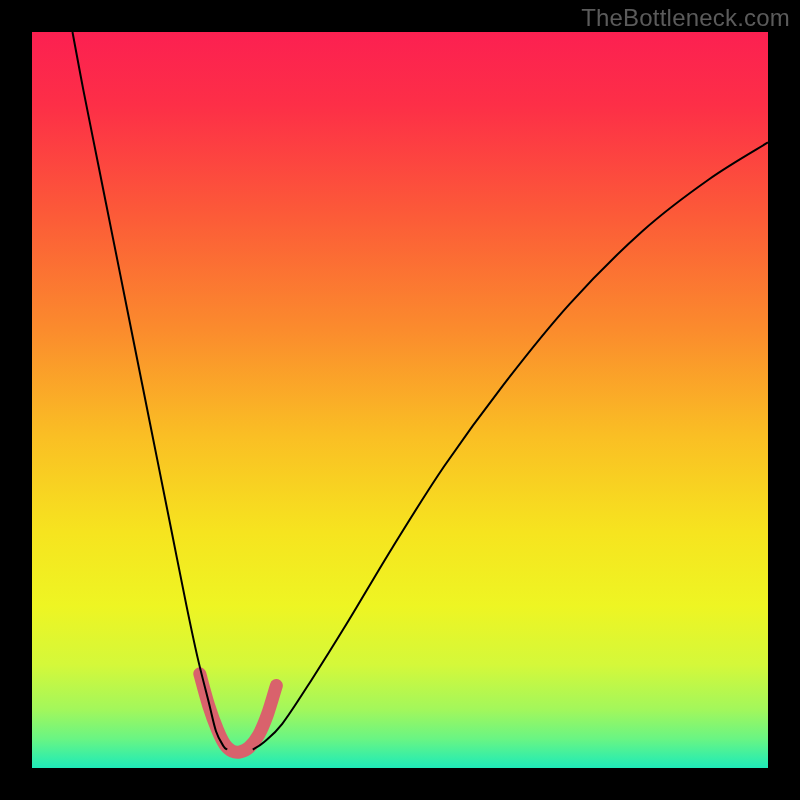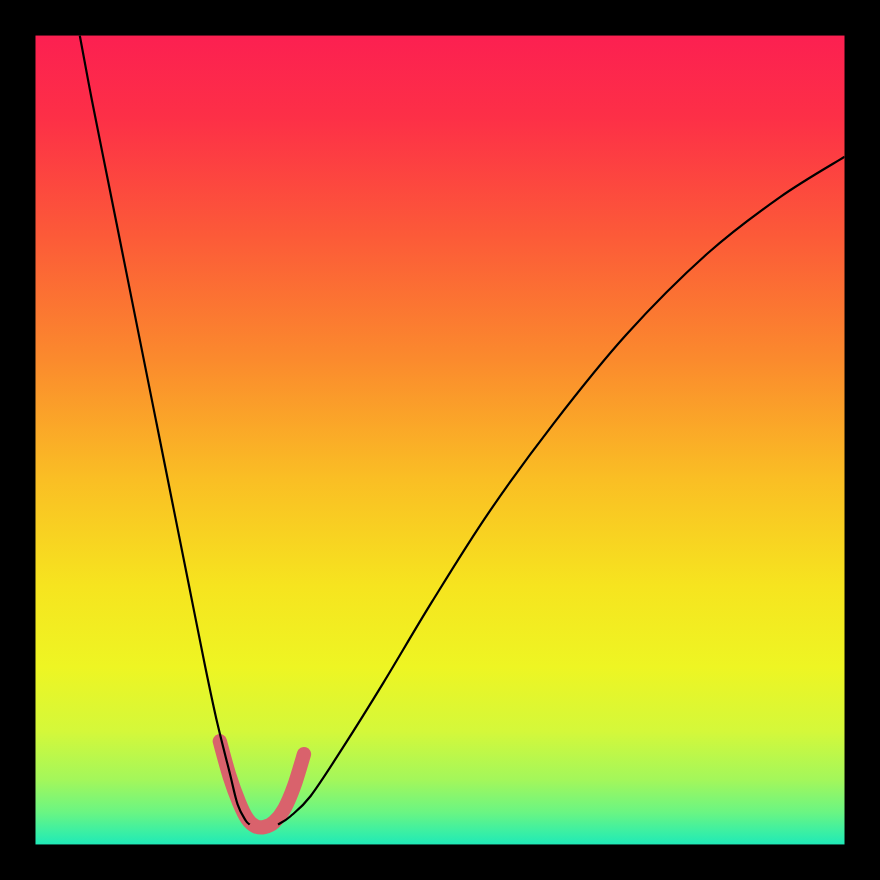--- a/index.html
+++ b/index.html
@@ -45,20 +45,21 @@
   .curve-layer {
     position: absolute;
     left: 0; top: 0;
     width: 100%; height: 100%;
   }
 </style>
 </head>
 <body>
 
 <div class="frame">
+  <div class="watermark">TheBottleneck.com</div>
   <div class="plot">
     <svg class="gradient" viewBox="0 0 736 736" preserveAspectRatio="none">
       <defs>
         <linearGradient id="bg" x1="0" y1="0" x2="0" y2="1">
             <stop offset="0%" stop-color="#fc2051"></stop>
             <stop offset="10%" stop-color="#fd2f47"></stop>
             <stop offset="25%" stop-color="#fc5b38"></stop>
             <stop offset="40%" stop-color="#fb8a2d"></stop>
             <stop offset="55.00000000000001%" stop-color="#fabf24"></stop>
             <stop offset="68%" stop-color="#f6e41f"></stop>

